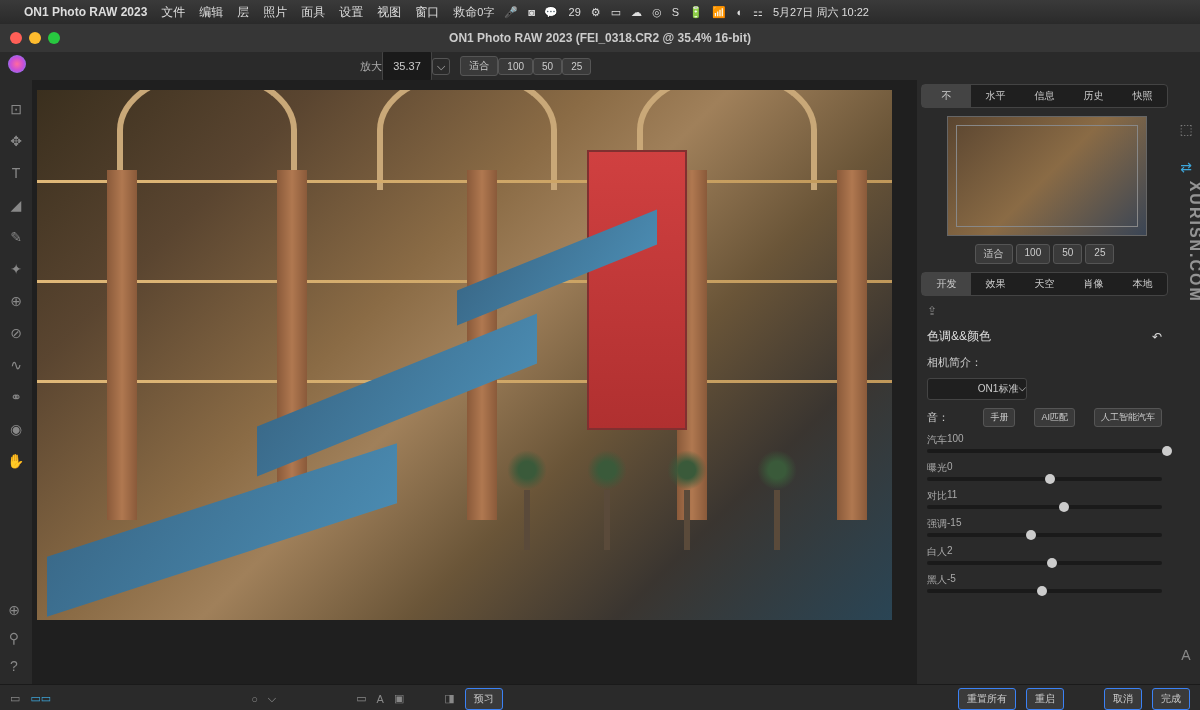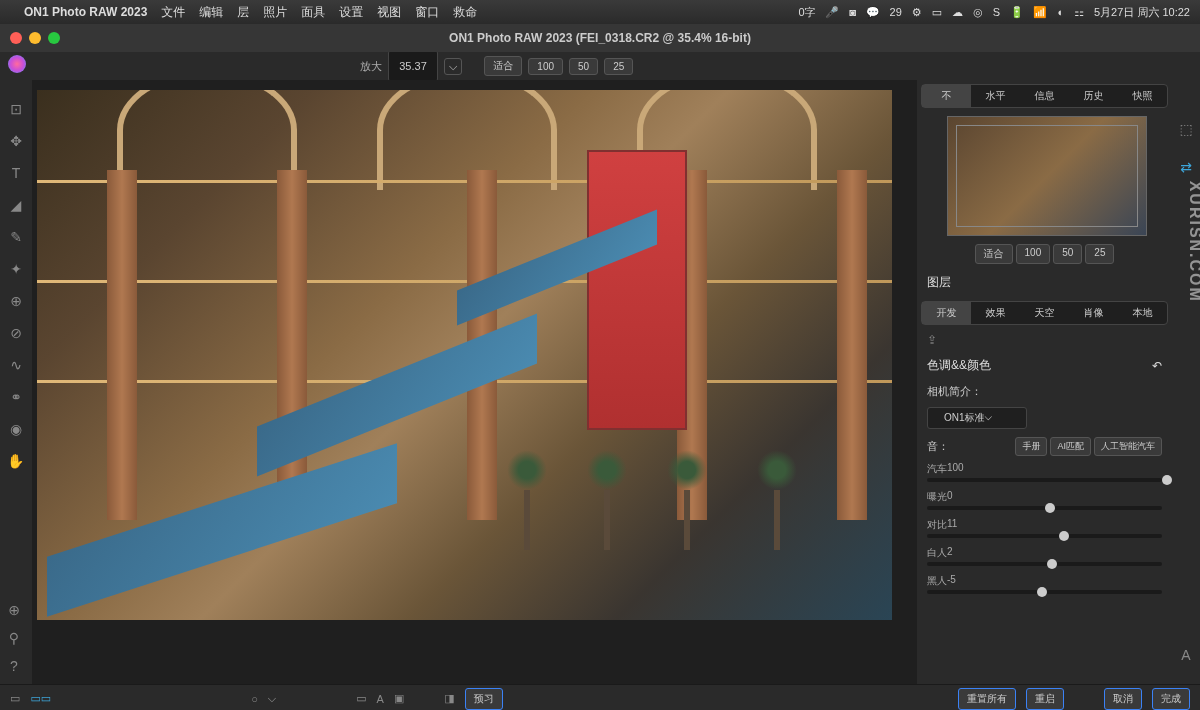--- a/index.html
+++ b/index.html
@@ -1,25 +1,25 @@
 <!DOCTYPE html>
 <html><head>
 <meta charset="utf-8">
 <style>
 *{margin:0;padding:0;box-sizing:border-box;font-family:-apple-system,BlinkMacSystemFont,"Helvetica Neue",sans-serif;user-select:none}
 body{width:1200px;height:710px;background:#1a1a1a;overflow:hidden;position:relative}
-.menubar{height:22px;background:linear-gradient(#3a3a3a,#2a2a2a);display:flex;align-items:center;padding:12px 10px;color:#ddd;font-size:12px;justify-content:space-between}
+.menubar{height:22px;background:linear-gradient(#3a3a3a,#2a2a2a);display:flex;align-items:center;padding:12px 10px;color:#ddd;font-size:12px;}
 .menubar-left,.menubar-right{display:flex;align-items:center;gap:14px}
 .menubar-right{gap:10px;font-size:11px}
 .apple-icon{font-size:14px}
 .titlebar{height:28px;background:#363636;display:flex;align-items:center;justify-content:center;color:#ccc;font-size:12px;font-weight:600;position:relative}
 .traffic-lights{position:absolute;left:10px;display:flex;gap:7px}
 .tl{width:12px;height:12px;border-radius:50%}
 .tl-r{background:#ff5f57}.tl-y{background:#febc2e}.tl-g{background:#28c840}
-.zoom-bar{height:28px;background:#2a2a2a;display:flex;align-items:center;padding-left:360px;color:#aaa;font-size:11px;gap:6px}
+.zoom-bar{height:28px;background:#2a2a2a;display:flex;align-items:center;padding-left:360px;color:#aaa;font-size:11px;gap:0}
 .zoom-input{width:50px;height:32px;background:#1a1a1a;border:1px solid #444;color:#ccc;text-align:center;font-size:11px;border-radius:3px}
 .zoom-btn{padding:2px 8px;background:#3a3a3a;border:1px solid #555;color:#ccc;font-size:10px;border-radius:3px;cursor:pointer}
 .app-icon{position:absolute;left:8px;top:55px;width:18px;height:18px;border-radius:50%;background:radial-gradient(circle,#ff6b9d,#c94fd8,#5a8fff)}
 .main{display:flex;height:604px}
 .left-tools{width:32px;background:#2a2a2a;display:flex;flex-direction:column;align-items:center;padding-top:20px;gap:14px}
 .tool{width:18px;height:18px;color:#888;font-size:14px;display:flex;align-items:center;justify-content:center;cursor:pointer}
 .tool.active{color:#3da5d9}
 .canvas{flex:1;background:#1f1f1f;position:relative;overflow:hidden}
 .photo{position:absolute;left:5px;top:10px;width:855px;height:530px;background:linear-gradient(135deg,#3a2f1e 0%,#5a4530 20%,#8a6b45 40%,#a0805a 50%,#6a5538 65%,#3a3530 80%,#2a4555 100%);overflow:hidden}
 .arch{position:absolute;border:6px solid #c9a878;border-bottom:none;border-radius:50% 50% 0 0}
@@ -42,22 +42,22 @@
 .right-panel{width:255px;background:#2a2a2a;display:flex;flex-direction:column;color:#ccc;font-size:11px;overflow-y:auto}
 .tab-row{display:flex;background:#1f1f1f;border:1px solid #444;margin:4px;border-radius:4px}
 .tab{flex:1;text-align:center;padding:4px;cursor:pointer;font-size:10px}
 .tab.active{background:#444}
 .nav-thumb{margin:4px 4px 4px 30px;height:120px;width:200px;border:1px solid #666;background:linear-gradient(135deg,#5a4530,#8a6b45,#3a4555);position:relative}
 .nav-thumb::after{content:"";position:absolute;inset:8px;border:1px solid #888}
 .zoom-row{display:flex;gap:3px;justify-content:center;padding:4px}
 .section-head{padding:6px 10px;font-size:12px;color:#ddd;display:flex;justify-content:space-between;align-items:center}
 .export-icon{padding:4px 10px;color:#888;font-size:12px}
 .prop-row{padding:4px 10px;display:flex;justify-content:space-between;align-items:center}
-.select{background:#1f1f1f;border:1px solid #444;color:#ccc;padding:3px 16px;border-radius:3px;font-size:10px;width:100px;display:flex;justify-content:flex-start}
-.btn-group{display:flex;gap:3px}
+.select{background:#1f1f1f;border:1px solid #444;color:#ccc;padding:3px 0;border-radius:3px;font-size:10px;width:100px;display:flex;justify-content:flex-end}
+.btn-group{display:flex;gap:19px}
 .small-btn{padding:2px 6px;background:#3a3a3a;border:1px solid #555;color:#ccc;font-size:9px;border-radius:3px;cursor:pointer}
 .slider-row{padding:2px 10px 6px}
 .slider-head{display:flex;font-size:10px;color:#aaa;margin-bottom:2px}
 .slider{height:4px;background:#1a1a1a;border-radius:2px;position:relative}
 .slider-thumb{position:absolute;width:10px;height:10px;background:#ccc;border-radius:50%;top:-3px;cursor:pointer}
 .right-edge{width:28px;background:#2a2a2a;display:flex;flex-direction:column;align-items:center;padding-top:40px;gap:20px}
 .bottom-bar{height:28px;background:#2a2a2a;display:flex;align-items:center;padding:0 10px;color:#888;font-size:11px;justify-content:space-between;border-top:1px solid #1a1a1a}
 .bb-left,.bb-right{display:flex;gap:10px;align-items:center}
 .bb-btn{padding:3px 8px;background:#3a3a3a;border:1px solid #3b82f6;color:#ccc;font-size:10px;border-radius:3px;cursor:pointer}
 .watermark{position:absolute;right:5px;top:50%;transform:rotate(90deg) translateX(-50%);transform-origin:right;color:rgba(255,255,255,0.5);font-size:16px;letter-spacing:2px;font-weight:600}
@@ -169,23 +169,20 @@
       <div class="tab">历史</div>
       <div class="tab">快照</div>
     </div>
     <div class="nav-thumb"></div>
     <div class="zoom-row">
       <span class="zoom-btn">适合</span>
       <span class="zoom-btn">100</span>
       <span class="zoom-btn">50</span>
       <span class="zoom-btn">25</span>
     </div>
-    <div class="section-head">
-      <span>图层</span>
-    </div>
     <div class="tab-row">
       <div class="tab active">开发</div>
       <div class="tab">效果</div>
       <div class="tab">天空</div>
       <div class="tab">肖像</div>
       <div class="tab">本地</div>
     </div>
     <div class="export-icon">⇪</div>
     <div class="section-head">
       <span>色调&amp;&amp;颜色</span>
@@ -227,20 +224,29 @@
             <div class="slider-thumb" style="left:50%"></div>
           </div>
         </div>
         <div class="slider-row">
           <div class="slider-head">
             <span>对比</span>
             <span>11</span>
           </div>
           <div class="slider">
             <div class="slider-thumb" style="left:56%"></div>
+          </div>
+        </div>
+        <div class="slider-row">
+          <div class="slider-head">
+            <span>强调</span>
+            <span>-15</span>
+          </div>
+          <div class="slider">
+            <div class="slider-thumb" style="left:42%"></div>
           </div>
         </div>
         <div class="slider-row">
           <div class="slider-head">
             <span>白人</span>
             <span>2</span>
           </div>
           <div class="slider">
             <div class="slider-thumb" style="left:51%"></div>
           </div>

